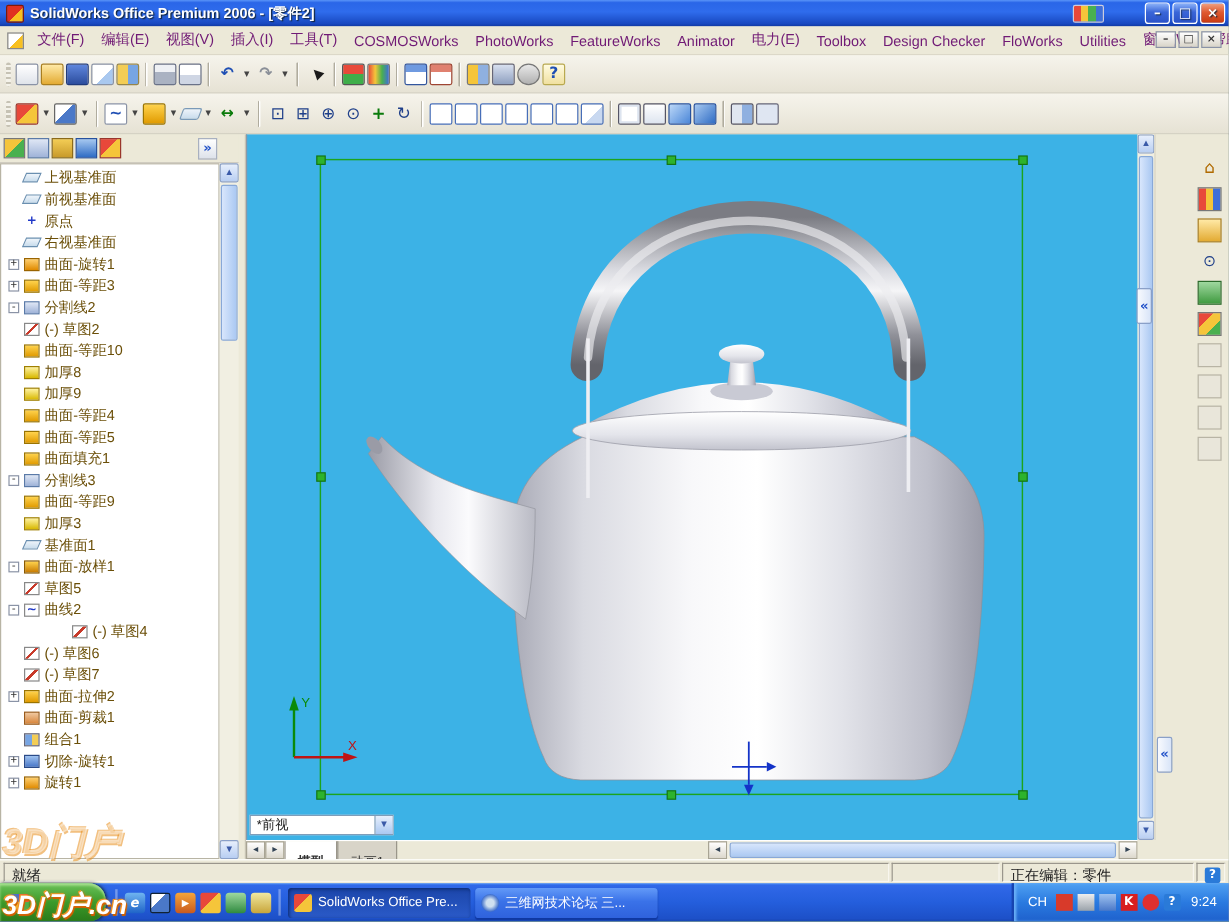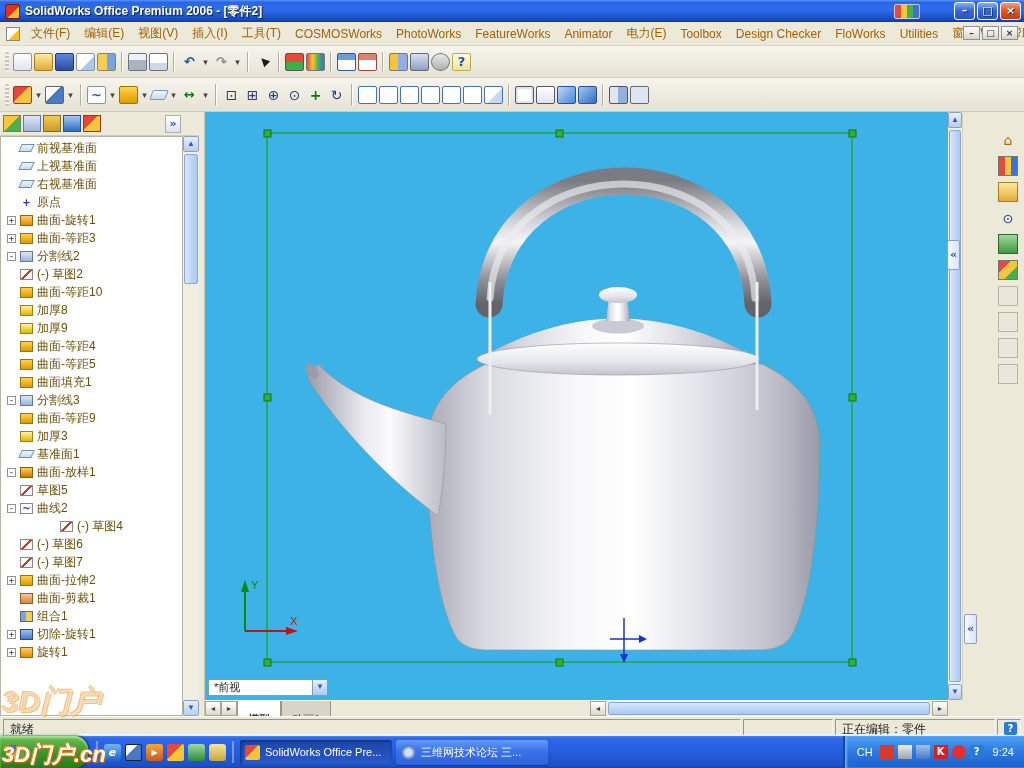--- a/index.html
+++ b/index.html
@@ -14,21 +14,21 @@
   .app-icon{width:15px;height:15px;flex:none;margin:0 5px 0 2px;border-radius:2px;
     background:linear-gradient(135deg,#e03020 55%,#f8c020 55%);border:1px solid #801808}
   #langbar{width:26px;height:15px;margin-left:auto;margin-right:32px;border:1px solid #ccd;border-radius:2px;
     background:linear-gradient(90deg,#e8483a 0%,#e8483a 25%,#f5c53a 25%,#f5c53a 50%,#49b04f 50%,#49b04f 75%,#3f6fd8 75%)}
   .winbtn{width:21px;height:18px;flex:none;margin-left:2px;border:1px solid #fff;border-radius:3px;text-align:center;
     background:linear-gradient(#8ab0f8,#3a66d8 45%,#2a52c8);color:#fff;font:bold 11px/16px "DejaVu Sans",sans-serif}
   .winbtn[data-name="close-button"]{background:linear-gradient(#f0a080,#e05a30 45%,#c83a10)}
 
   
   #menubar{position:absolute;left:0;top:22px;width:1024px;height:24px;display:flex;align-items:center;
-    background:#ece9d8;border-bottom:1px solid #dcd8c8;padding:0 2px;font-size:12px;color:#a16207}
+    background:#ece9d8;border-bottom:1px solid #dcd8c8;padding:0 2px;font-size:12px;color:#701a75}
   .m-doc-icon{width:14px;height:14px;flex:none;margin:0 4px;border:1px solid #888;
     background:linear-gradient(135deg,#fff 55%,#f8c020 55%)}
   .mitem{padding:3px 7px;white-space:nowrap}
   #menuwin{margin-left:auto;display:flex;margin-right:2px}
   .mwbtn{width:17px;height:14px;margin-left:2px;border:1px solid #8a93a6;color:#333;text-align:center;
     background:linear-gradient(#fff,#d8d4c8);font:bold 9px/12px "DejaVu Sans",sans-serif}
 
   
   .tbar{position:absolute;left:0;width:1024px;display:flex;align-items:center;padding:0 2px;
     background:linear-gradient(#f6f4ec,#e6e2d4);border-bottom:1px solid #d0ccc0}
@@ -348,39 +348,39 @@
         <span class="phi" data-name="dimxpertmanager-tab-icon" style="background:linear-gradient(#a6c8f0,#2f6cc4);border:1px solid #26519e"></span>
 
         <span class="phi" data-name="displaymanager-tab-icon" style="background:linear-gradient(135deg,#e8483a 45%,#f5c53a 45%);border:1px solid #99362b"></span>
       </div>
     <span id="panel-chevron" style="position:absolute;right:18px;top:3px" data-name="panel-expand-chevron">»</span>
     <div id="tree" data-name="feature-tree">
 
         <div class="trow" data-name="tree-item">
           <span class="texp" data-name="expand-toggle-icon"></span>
           <span class="ticon" data-name="plane-icon" data-icon="plane-icon"></span>
+          <span data-name="feature-label">上视基准面</span>
+        </div>
+
+        <div class="trow" data-name="tree-item">
+          <span class="texp" data-name="expand-toggle-icon"></span>
+          <span class="ticon" data-name="plane-icon" data-icon="plane-icon"></span>
           <span data-name="feature-label">前视基准面</span>
         </div>
 
         <div class="trow" data-name="tree-item">
           <span class="texp" data-name="expand-toggle-icon"></span>
-          <span class="ticon" data-name="plane-icon" data-icon="plane-icon"></span>
-          <span data-name="feature-label">上视基准面</span>
+          <span class="ticon" data-name="origin-icon" data-icon="origin-icon"></span>
+          <span data-name="feature-label">原点</span>
         </div>
 
         <div class="trow" data-name="tree-item">
           <span class="texp" data-name="expand-toggle-icon"></span>
           <span class="ticon" data-name="plane-icon" data-icon="plane-icon"></span>
           <span data-name="feature-label">右视基准面</span>
-        </div>
-
-        <div class="trow" data-name="tree-item">
-          <span class="texp" data-name="expand-toggle-icon"></span>
-          <span class="ticon" data-name="origin-icon" data-icon="origin-icon"></span>
-          <span data-name="feature-label">原点</span>
         </div>
 
         <div class="trow" data-name="tree-item">
           <span class="texp" data-name="expand-toggle-icon" data-exp="+">+</span>
           <span class="ticon" data-name="revolve-icon" data-icon="revolve-icon"></span>
           <span data-name="feature-label">曲面-旋转1</span>
         </div>
 
         <div class="trow" data-name="tree-item">
           <span class="texp" data-name="expand-toggle-icon" data-exp="+">+</span>

